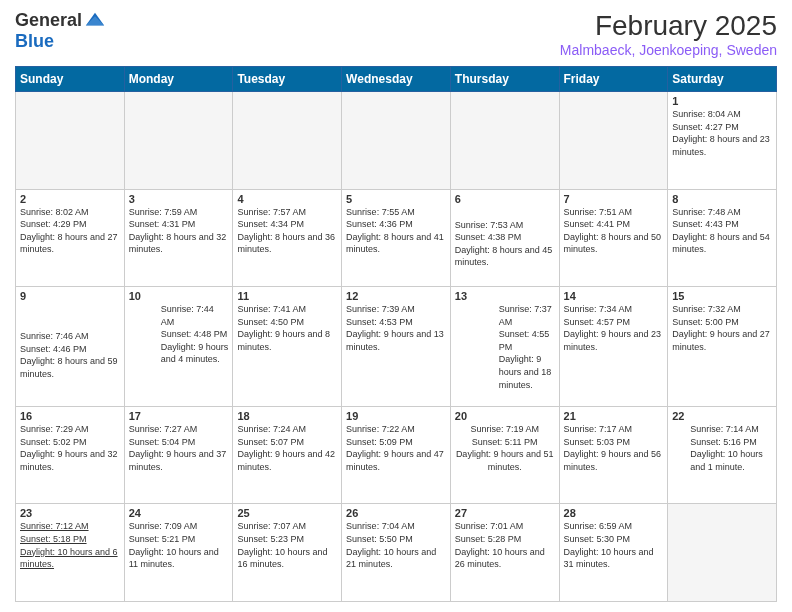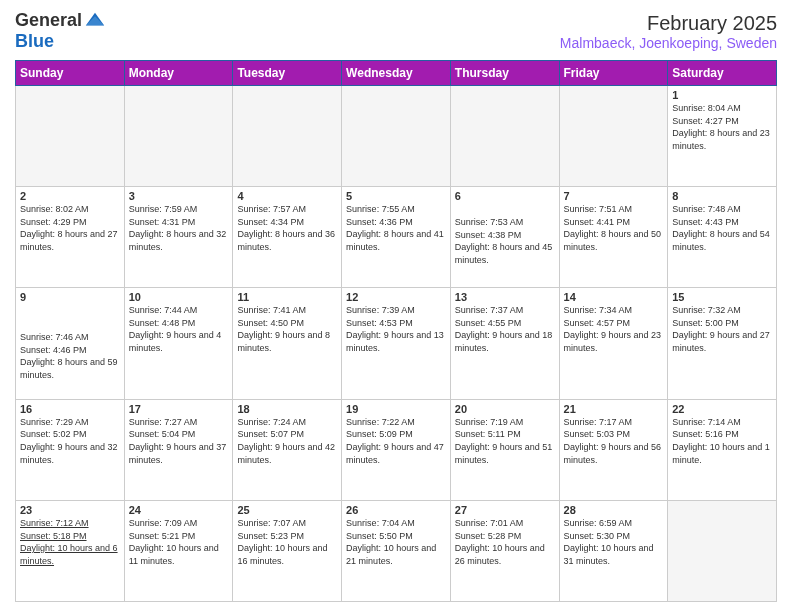--- a/index.html
+++ b/index.html
@@ -13,56 +13,56 @@
     .page {
       width: 792px;
       height: 612px;
       padding: 10px 15px;
       display: flex;
       flex-direction: column;
     }
     .header {
       display: flex;
       justify-content: space-between;
-      align-items: center;
+      align-items: flex-start;
       margin-bottom: 8px;
     }
     .logo {
       display: flex;
       align-items: center;
     }
     .logo-general { color: #333; }
     .logo-blue { color: #1a6bbf; }
     .logo-icon {
       width: 22px;
       height: 22px;
       margin-left: 2px;
       margin-top: -2px;
     }
     .title-section {
       text-align: right;
     }
     .month-year {
-      font-size: 20px;
+      font-size: 28px;
       color: #333;
       font-weight: normal;
     }
     .location {
       font-size: 14px;
       color: #8b5cf6;
     }
     .calendar {
       flex: 1;
       border: 1px solid #ccc;
       border-collapse: collapse;
       width: 100%;
       table-layout: fixed;
     }
     .calendar th {
-      background: #a21caf;
+      background: #0369a1;
       color: #fff;
       padding: 5px 4px;
       font-size: 12px;
       font-weight: bold;
       text-align: left;
       border: 1px solid #2560a0;
     }
     .calendar td {
       border: 1px solid #ccc;
       vertical-align: top;
@@ -186,39 +186,39 @@
         </tr>
         <tr class="week-row">
           <td>
             <span class="day-num">9</span>
             <div class="day-info" style="white-space: pre-line; margin-top: 28px;">Sunrise: 7:46 AM
 Sunset: 4:46 PM
 Daylight: 8 hours and 59 minutes.</div>
           </td>
           <td>
             <span class="day-num">10</span>
-            <div class="day-info" style="white-space: pre-line;">Sunrise: 7:44 AM
+            <div class="day-info" style="white-space: pre-line; margin-left: 32px;">Sunrise: 7:44 AM
 Sunset: 4:48 PM
 Daylight: 9 hours and 4 minutes.</div>
           </td>
           <td>
             <span class="day-num">11</span>
             <div class="day-info" style="white-space: pre-line;">Sunrise: 7:41 AM
 Sunset: 4:50 PM
 Daylight: 9 hours and 8 minutes.</div>
           </td>
           <td>
             <span class="day-num">12</span>
             <div class="day-info" style="white-space: pre-line;">Sunrise: 7:39 AM
 Sunset: 4:53 PM
 Daylight: 9 hours and 13 minutes.</div>
           </td>
           <td>
             <span class="day-num">13</span>
-            <div class="day-info" style="white-space: pre-line;">Sunrise: 7:37 AM
+            <div class="day-info" style="white-space: pre-line; margin-left: 44px;">Sunrise: 7:37 AM
 Sunset: 4:55 PM
 Daylight: 9 hours and 18 minutes.</div>
           </td>
           <td>
             <span class="day-num">14</span>
             <div class="day-info" style="white-space: pre-line;">Sunrise: 7:34 AM
 Sunset: 4:57 PM
 Daylight: 9 hours and 23 minutes.</div>
           </td>
           <td>
@@ -248,33 +248,33 @@
 Daylight: 9 hours and 42 minutes.</div>
           </td>
           <td>
             <span class="day-num">19</span>
             <div class="day-info" style="white-space: pre-line;">Sunrise: 7:22 AM
 Sunset: 5:09 PM
 Daylight: 9 hours and 47 minutes.</div>
           </td>
           <td>
             <span class="day-num">20</span>
-            <div class="day-info" style="white-space: pre-line;">Sunrise: 7:19 AM
+            <div class="day-info" style="white-space: pre-line; text-align: center;">Sunrise: 7:19 AM
 Sunset: 5:11 PM
 Daylight: 9 hours and 51 minutes.</div>
           </td>
           <td>
             <span class="day-num">21</span>
             <div class="day-info" style="white-space: pre-line;">Sunrise: 7:17 AM
 Sunset: 5:03 PM
 Daylight: 9 hours and 56 minutes.</div>
           </td>
           <td>
             <span class="day-num">22</span>
-            <div class="day-info" style="white-space: pre-line;">Sunrise: 7:14 AM
+            <div class="day-info" style="white-space: pre-line; margin-left: 18px;">Sunrise: 7:14 AM
 Sunset: 5:16 PM
 Daylight: 10 hours and 1 minute.</div>
           </td>
         </tr>
         <tr class="week-row">
           <td>
             <span class="day-num">23</span>
             <div class="day-info" style="white-space: pre-line; text-decoration: underline;">Sunrise: 7:12 AM
 Sunset: 5:18 PM
 Daylight: 10 hours and 6 minutes.</div>

